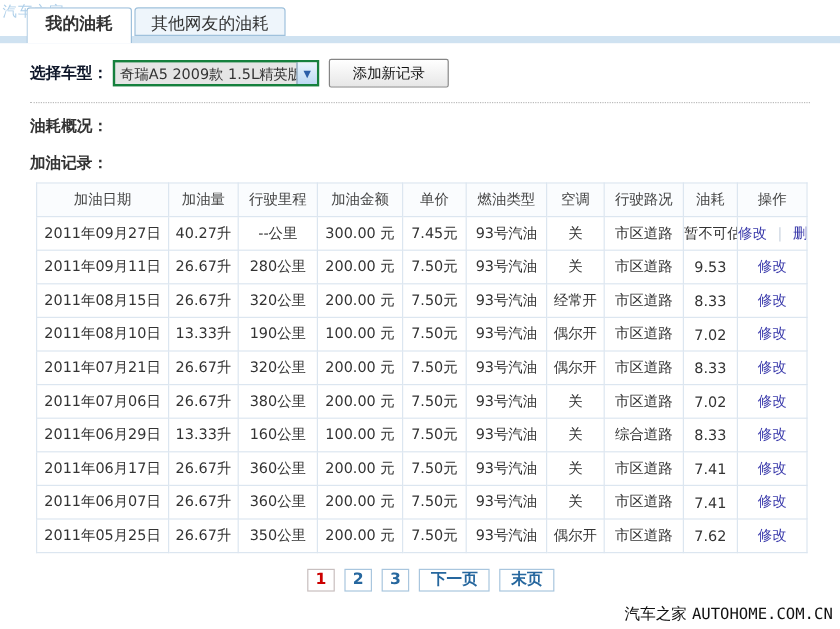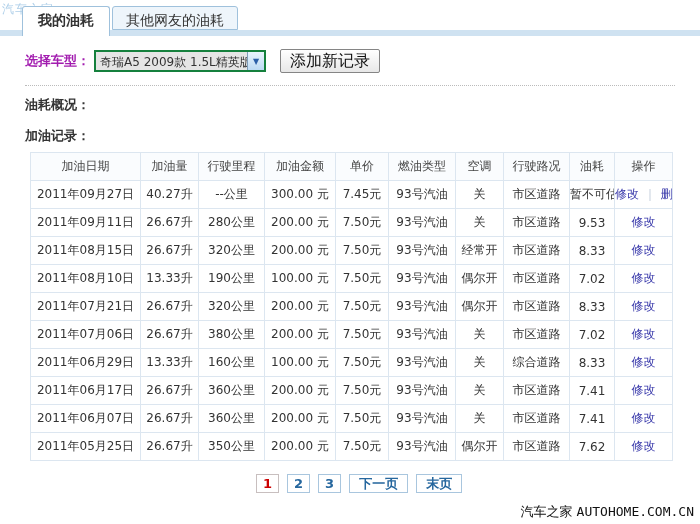--- a/index.html
+++ b/index.html
@@ -14,27 +14,27 @@
   
   .tabbar { position:relative; height:36px; z-index:2; }
   .tabband { position:absolute; left:0; bottom:0; width:100%; height:6px; background:#cfe2f1; }
   .tab { position:absolute; top:6px; text-align:center; font-size:14px; cursor:pointer;
          border:1px solid #9fc1dc; border-radius:3px 3px 0 0; line-height:27px; }
   .tab.active { left:22px; bottom:0; width:88px; background:#fff; border-bottom:none; font-weight:bold; z-index:3; }
   .tab.inactive { left:112px; bottom:6px; width:126px; background:#eef5fb; color:#333; }
 
   
   .selrow { display:flex; align-items:center; margin:13px 0 0 25px; height:24px; }
-  .sel-label { font-size:13px; font-weight:bold; color:#a21caf; margin-right:4px; }
+  .sel-label { font-size:13px; font-weight:bold; color:#0f172a; margin-right:4px; }
   .combo { display:flex; width:172px; height:22px; border:2px solid #15803d; background:#e5e5e5; cursor:pointer; }
   .combo-text { flex:1; font-size:12px; line-height:20px; padding-left:4px; white-space:nowrap; overflow:hidden; }
   .combo-arrow { width:17px; border-left:1px solid #7f9db9; background:linear-gradient(#e9f4fd,#bcd9f3);
                  display:flex; align-items:center; justify-content:center; font-size:8px; color:#2b5fa8; }
-  .addbtn { margin-left:14px; width:100px; height:24px; border:1px solid #858585; border-radius:2px;
-            background:linear-gradient(#ffffff,#e7e7e7); font-size:16px; color:#111; cursor:pointer;
+  .addbtn { margin-left:8px; width:100px; height:24px; border:1px solid #858585; border-radius:2px;
+            background:linear-gradient(#ffffff,#e7e7e7); font-size:12px; color:#111; cursor:pointer;
             font-family:inherit; }
   .dotted { margin:12px 0 0 25px; width:650px; border-top:1px dotted #bbb; height:0; }
 
   
   .sec-title { margin:10px 0 0 25px; font-size:13px; font-weight:bold; color:#333; }
   .stats { margin:9px 0 0 25px; font-size:12px; color:#555; }
   .stats .sep { color:#999; margin:0 8px; }
   .stats .hl { color:#c00000; font-weight:bold; }
   .sec-title2 { margin:13px 0 0 25px; }
 

